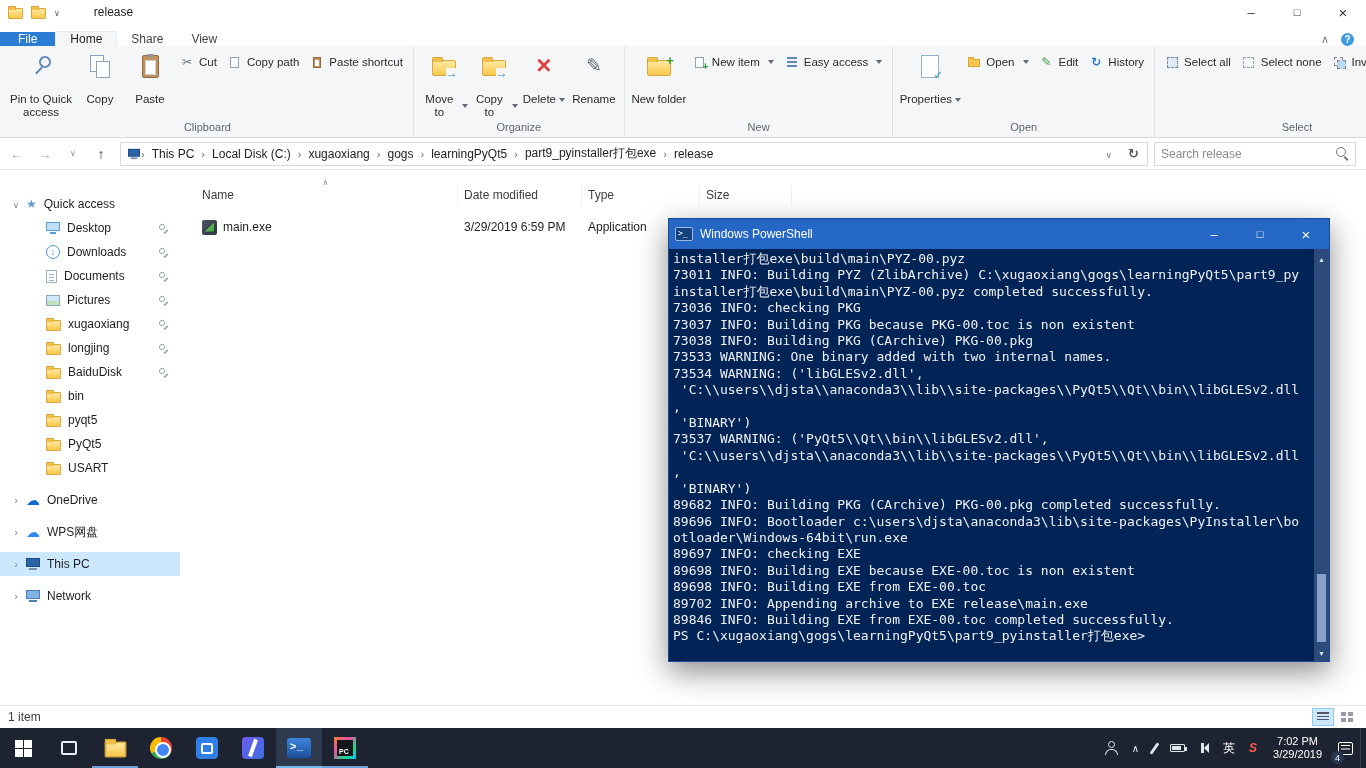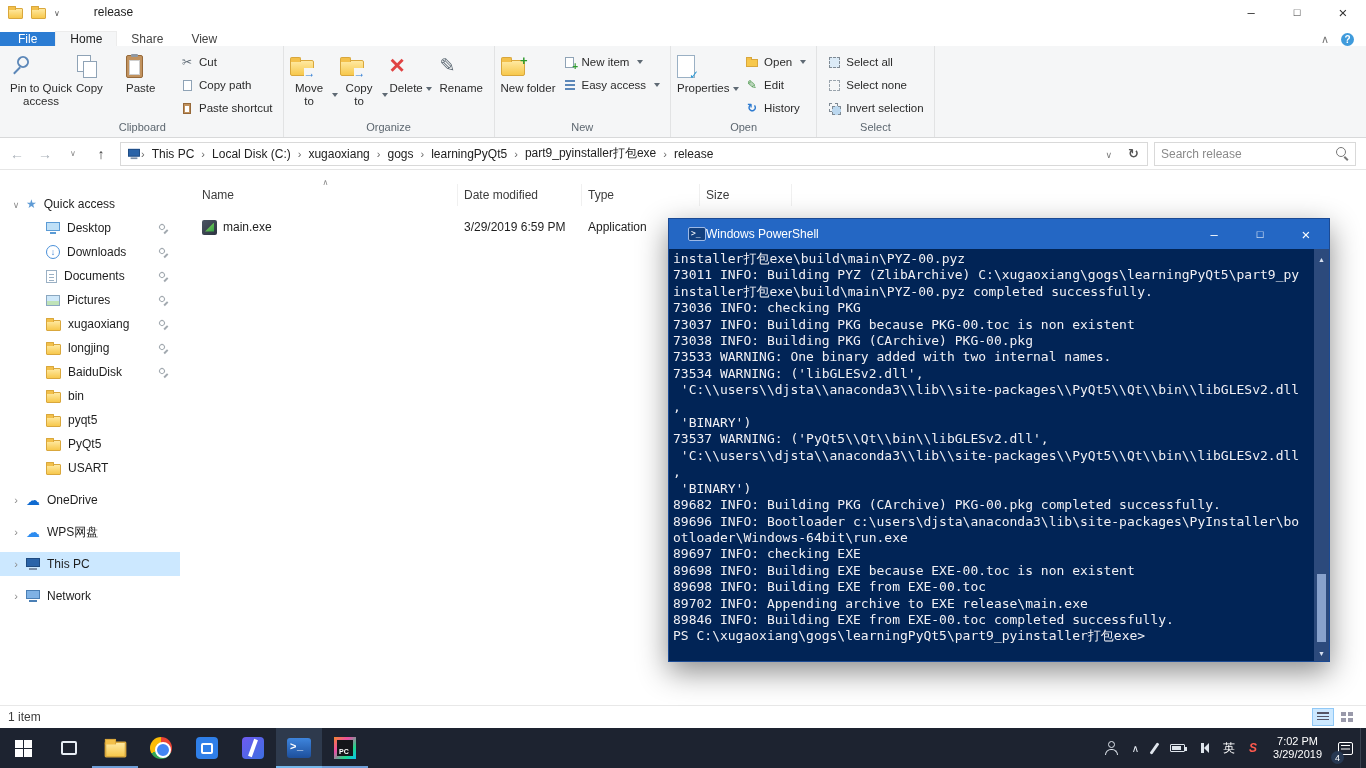--- a/index.html
+++ b/index.html
@@ -26,26 +26,26 @@
 .tab.active{background:#f5f6f7;border:1px solid #ececec;border-bottom:none;color:#1e1e1e}
 .tab-right{margin-left:auto;display:flex;align-items:center;gap:12px;padding-right:12px}
 .rib-collapse::before{content:"∧";color:#777;font-size:11px}
 .rib-help::before{content:"?";color:#fff;background:#3f9bdc;border-radius:50%;width:13px;height:13px;display:inline-block;text-align:center;line-height:13px;font-size:10px;font-weight:bold}
 
 
 .ribbon{height:92px;background:#f5f6f7;border-bottom:1px solid #d8d9da;display:flex;padding-left:2px}
 .rgroup{display:flex;flex-direction:column;border-right:1px solid #e2e3e4;padding:0 2px}
 .rgroup-content{flex:1;display:flex;align-items:flex-start;padding:3px 4px 0;gap:2px}
 .rgroup-label{height:18px;text-align:center;font-size:11px;color:#5d6770;padding:2px 8px 3px}
-.rbtn-lg{width:48px;display:flex;flex-direction:column;align-items:flex-start;text-align:center;font-size:11.5px;color:#2b2b2b;padding-top:2px;gap:3px}
+.rbtn-lg{width:48px;display:flex;flex-direction:column;align-items:center;text-align:center;font-size:11.5px;color:#2b2b2b;padding-top:2px;gap:14px}
 .w66{width:66px}.w56{width:56px}.w62{width:62px}
 .rlabel{line-height:13px}
 .rlabel-row{display:flex;align-items:center;justify-content:center;line-height:13px}
 .dd{width:0;height:0;border:3px solid transparent;border-top:4px solid #5f6a74;display:inline-block;margin-left:3px;margin-top:3px}
-.rcol{display:flex;flex-direction:column;gap:3px;padding-top:3px}
+.rcol{display:flex;flex-direction:row;gap:3px;padding-top:3px}
 .rbtn-sm{display:flex;align-items:center;gap:5px;height:20px;padding:0 4px;font-size:11.5px;color:#2b2b2b;white-space:nowrap}
 .ric{height:28px;display:flex;align-items:center;justify-content:center}
 .ris{width:14px;height:14px;display:flex;align-items:center;justify-content:center}
 
 .ric-pin{width:22px;height:24px;position:relative}
 .ric-pin::before{content:"";position:absolute;left:9px;top:3px;width:8px;height:8px;border:2px solid #5c87b8;border-radius:50%;transform:rotate(45deg)}
 .ric-pin::after{content:"";position:absolute;left:8px;top:13px;width:2px;height:9px;background:#5c87b8;transform:rotate(45deg)}
 .ric-copy{width:22px;height:24px;position:relative;margin-top:2px}
 .ric-copy::before,.ric-copy::after{content:"";position:absolute;width:12px;height:15px;background:#fff;border:1px solid #8fa3b6}
 .ric-copy::before{left:1px;top:1px}
@@ -155,21 +155,21 @@
 .statusbar{height:23px;border-top:1px solid #e8e8e8;display:flex;align-items:center;padding:0 8px;font-size:12px;color:#3c3c3c;background:#fff}
 .viewbtns{margin-left:auto;display:flex;gap:2px}
 .viewbtn{width:22px;height:18px;border:1px solid transparent;display:flex;align-items:center;justify-content:center}
 .viewbtn.active{background:#cce8ff;border-color:#90c8f6}
 .vb-details{width:12px;height:10px;background:repeating-linear-gradient(to bottom,#556 0 1.5px,transparent 1.5px 3.5px)}
 .vb-thumbs{width:12px;height:11px;position:relative}
 .vb-thumbs::before{content:"";position:absolute;left:0;top:0;width:5px;height:4px;background:#99a;box-shadow:7px 0 0 #99a,0 6px 0 #99a,7px 6px 0 #99a}
 
 
 .ps{position:absolute;left:668px;top:218px;width:662px;height:444px;border:1px solid #1b4a94;box-shadow:0 10px 28px rgba(0,0,0,.45);z-index:50;display:flex;flex-direction:column}
-.ps-titlebar{height:30px;background:#2467c4;display:flex;align-items:center;color:#fff;font-size:12px;padding-left:19px;flex:0 0 auto}
+.ps-titlebar{height:30px;background:#2467c4;display:flex;align-items:center;color:#fff;font-size:12px;padding-left:6px;gap:7px;flex:0 0 auto}
 .ps-ic{width:18px;height:14px;background:#13407e;border:1px solid #9db9e6;border-radius:2px;position:relative}
 .ps-ic::before{content:">_";position:absolute;left:2px;top:1px;font-size:8px;line-height:10px;color:#fff;font-family:"DejaVu Sans Mono",monospace}
 .ps-caption{margin-left:auto;display:flex;height:100%}
 .ps-btn{width:46px;height:100%;display:flex;align-items:center;justify-content:center;color:#fff}
 .ps-body{flex:1;background:#012456;position:relative;padding:2px 18px 2px 4px;overflow:hidden}
 .ps-line{font-family:"DejaVu Sans Mono","Liberation Mono",monospace;font-size:13px;line-height:16.4px;color:#f1f0f4;white-space:pre}
 .ps-scroll{position:absolute;right:0;top:0;bottom:0;width:15px;background:#2c4a7c;display:flex;flex-direction:column;align-items:center;padding:2px 0}
 .arr.up::before{content:"▲";font-size:7px;color:#d7e0ee}
 .arr.down::before{content:"▼";font-size:7px;color:#d7e0ee}
 .ps-thumb{margin-top:auto;margin-bottom:3px;width:9px;height:68px;background:#88a2cc}

